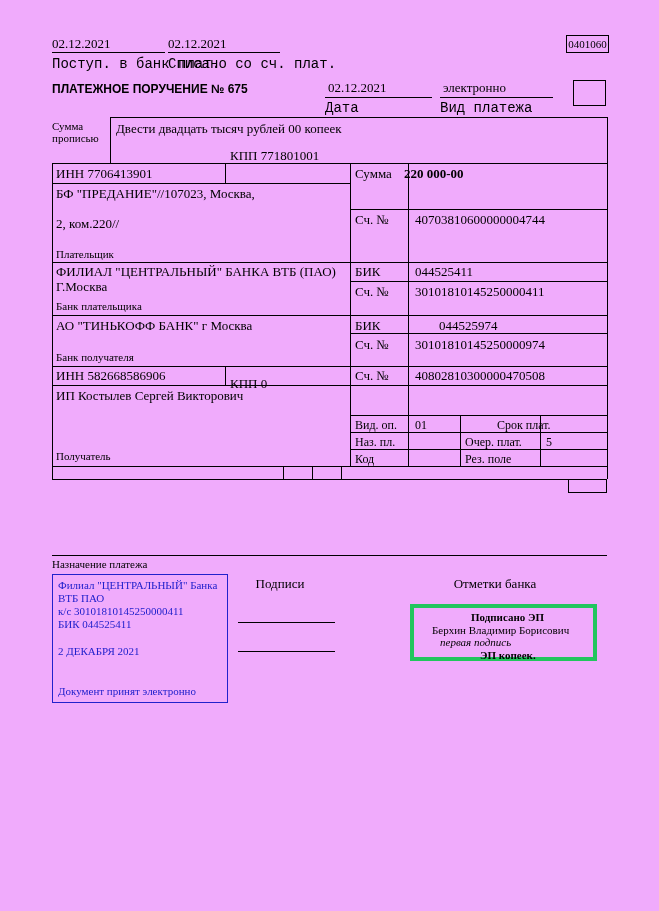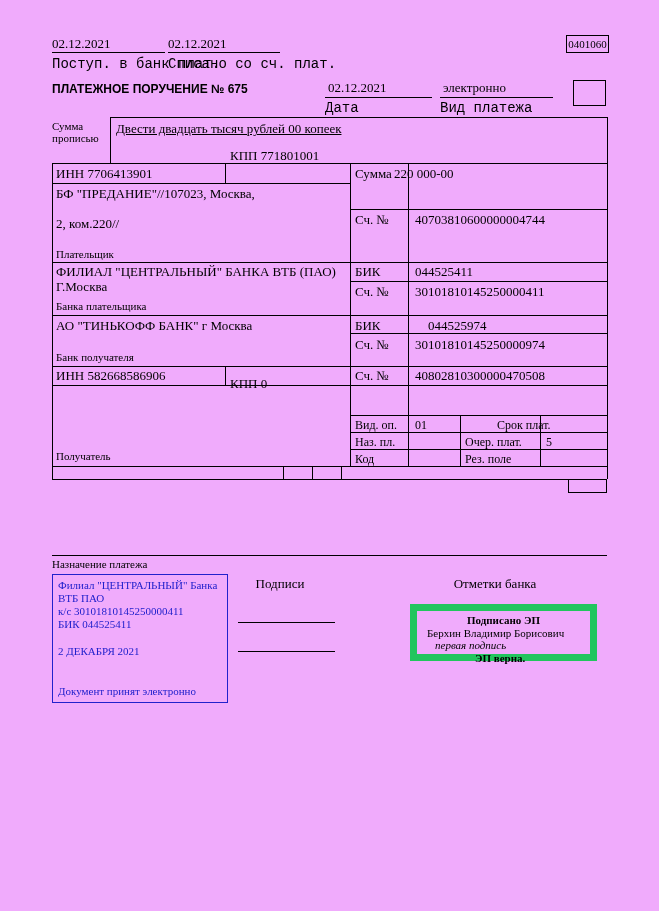--- a/index.html
+++ b/index.html
@@ -18,21 +18,21 @@
   .ubox{position:absolute;border-bottom:1px solid #000;}
   .box{position:absolute;border:1px solid #000;box-sizing:border-box;}
   .center{text-align:center;}
   .stamp{
     position:absolute;left:52px;top:574px;width:176px;height:129px;
     border:1px solid #2121cc;color:#2121cc;font-size:11px;line-height:13px;
     padding:4px 5px;box-sizing:border-box;
   }
   .esign{
     position:absolute;left:410px;top:604px;width:187px;height:57px;
-    border:7px solid #22c55e;font-size:11px;line-height:12.5px;box-sizing:border-box;padding-top:3px;
+    border:4px solid #22c55e;font-size:11px;line-height:12.5px;box-sizing:border-box;padding-top:3px;padding-left:8px;
   }
 </style>
 </head>
 <body>
 
 <div class="page">
 
   <div class="ubox" style="left:52px;top:36px;width:113px;height:16px;">
     <span class="abs" style="left:0;top:0;">02.12.2021</span>
   </div>
@@ -54,21 +54,21 @@
     <span class="abs" style="left:3px;top:1px;">электронно</span>
   </div>
   <div class="abs small" style="left:325px;top:100px;text-align:center;">Дата</div>
   <div class="abs small" style="left:440px;top:100px;">Вид платежа</div>
   <div class="box" style="left:573px;top:80px;width:33px;height:26px;"></div>
 
   <div class="abs sect" style="left:52px;top:120px;">Сумма</div>
   <div class="abs sect" style="left:52px;top:132px;">прописью</div>
   <div class="hline" style="left:110px;top:117px;width:497px;"></div>
   <div class="vline" style="left:110px;top:117px;height:46px;"></div>
-  <div class="abs" style="left:116px;top:121px;text-decoration:underline;">Двести двадцать тысяч рублей 00 копеек</div>
+  <div class="abs" style="left:116px;top:121px;">Двести двадцать тысяч рублей 00 копеек</div>
 
   <div class="hline" style="left:52px;top:163px;width:555px;"></div>
   <div class="hline" style="left:52px;top:183px;width:298px;"></div>
   <div class="hline" style="left:350px;top:209px;width:257px;"></div>
   <div class="hline" style="left:52px;top:262px;width:555px;"></div>
   <div class="hline" style="left:350px;top:281px;width:257px;"></div>
   <div class="hline" style="left:52px;top:315px;width:555px;"></div>
   <div class="hline" style="left:350px;top:333px;width:257px;"></div>
   <div class="hline" style="left:52px;top:366px;width:555px;"></div>
   <div class="hline" style="left:52px;top:385px;width:555px;"></div>
@@ -87,47 +87,48 @@
   <div class="vline" style="left:460px;top:415px;height:51px;"></div>
   <div class="vline" style="left:540px;top:415px;height:51px;"></div>
   <div class="vline" style="left:283px;top:466px;height:13px;"></div>
   <div class="vline" style="left:312px;top:466px;height:13px;"></div>
   <div class="vline" style="left:341px;top:466px;height:13px;"></div>
   <div class="box" style="left:568px;top:479px;width:39px;height:14px;border-top:none;"></div>
 
   <div class="abs" style="left:56px;top:166px;">ИНН 7706413901</div>
   <div class="abs" style="left:230px;top:148px;">КПП 771801001</div>
   <div class="abs" style="left:355px;top:166px;">Сумма</div>
-  <div class="abs" style="left:394px;top:166px;">220 000-00</div>
+  <div class="abs" style="left:404px;top:166px;font-weight:bold;">220 000-00</div>
 
   <div class="abs" style="left:56px;top:186px;">БФ "ПРЕДАНИЕ"//107023, Москва,</div>
   <div class="abs" style="left:56px;top:216px;">2, ком.220//</div>
   <div class="abs" style="left:355px;top:212px;">Сч. №</div>
   <div class="abs" style="left:415px;top:212px;">40703810600000004744</div>
   <div class="abs sect" style="left:56px;top:248px;">Плательщик</div>
 
   <div class="abs" style="left:56px;top:264px;">ФИЛИАЛ "ЦЕНТРАЛЬНЫЙ" БАНКА ВТБ (ПАО)</div>
   <div class="abs" style="left:56px;top:279px;">Г.Москва</div>
   <div class="abs" style="left:355px;top:264px;">БИК</div>
   <div class="abs" style="left:415px;top:264px;">044525411</div>
   <div class="abs" style="left:355px;top:284px;">Сч. №</div>
   <div class="abs" style="left:415px;top:284px;">30101810145250000411</div>
-  <div class="abs sect" style="left:56px;top:300px;">Банка плательщика</div>
+  <div class="abs sect" style="left:56px;top:300px;">Банк плательщика</div>
 
   <div class="abs" style="left:56px;top:318px;">АО "ТИНЬКОФФ БАНК" г Москва</div>
   <div class="abs" style="left:355px;top:318px;">БИК</div>
-  <div class="abs" style="left:428px;top:318px;">044525974</div>
+  <div class="abs" style="left:439px;top:318px;">044525974</div>
   <div class="abs" style="left:355px;top:337px;">Сч. №</div>
   <div class="abs" style="left:415px;top:337px;">30101810145250000974</div>
   <div class="abs sect" style="left:56px;top:351px;">Банк получателя</div>
 
   <div class="abs" style="left:56px;top:368px;">ИНН 582668586906</div>
   <div class="abs" style="left:230px;top:376px;">КПП 0</div>
   <div class="abs" style="left:355px;top:368px;">Сч. №</div>
   <div class="abs" style="left:415px;top:368px;">40802810300000470508</div>
+  <div class="abs" style="left:56px;top:388px;">ИП Костылев Сергей Викторович</div>
   <div class="abs sect" style="left:56px;top:450px;">Получатель</div>
 
   <div class="abs grid-lbl" style="left:355px;top:418px;">Вид. оп.</div>
   <div class="abs grid-lbl" style="left:415px;top:418px;">01</div>
   <div class="abs grid-lbl" style="left:465px;top:418px;margin-left:32px;">Срок плат.</div>
   <div class="abs grid-lbl" style="left:355px;top:435px;">Наз. пл.</div>
   <div class="abs grid-lbl" style="left:465px;top:435px;">Очер. плат.</div>
   <div class="abs grid-lbl" style="left:546px;top:435px;">5</div>
   <div class="abs grid-lbl" style="left:355px;top:452px;">Код</div>
   <div class="abs grid-lbl" style="left:465px;top:452px;">Рез. поле</div>
@@ -147,16 +148,16 @@
     <div style="position:absolute;left:5px;bottom:4px;">Документ принят электронно</div>
   </div>
 
   <div class="hline" style="left:238px;top:622px;width:97px;"></div>
   <div class="hline" style="left:238px;top:651px;width:97px;"></div>
 
   <div class="esign">
     <div class="bold center">Подписано ЭП</div>
     <div style="padding-left:10px;">Берхин Владимир Борисович</div>
     <div style="padding-left:18px;font-style:italic;">первая подпись</div>
-    <div class="bold" style="padding-left:58px;">ЭП верна.</div>
+    <div class="bold" style="padding-left:58px;">ЭП копеек.</div>
   </div>
 
 </div>
 
 </body></html>

